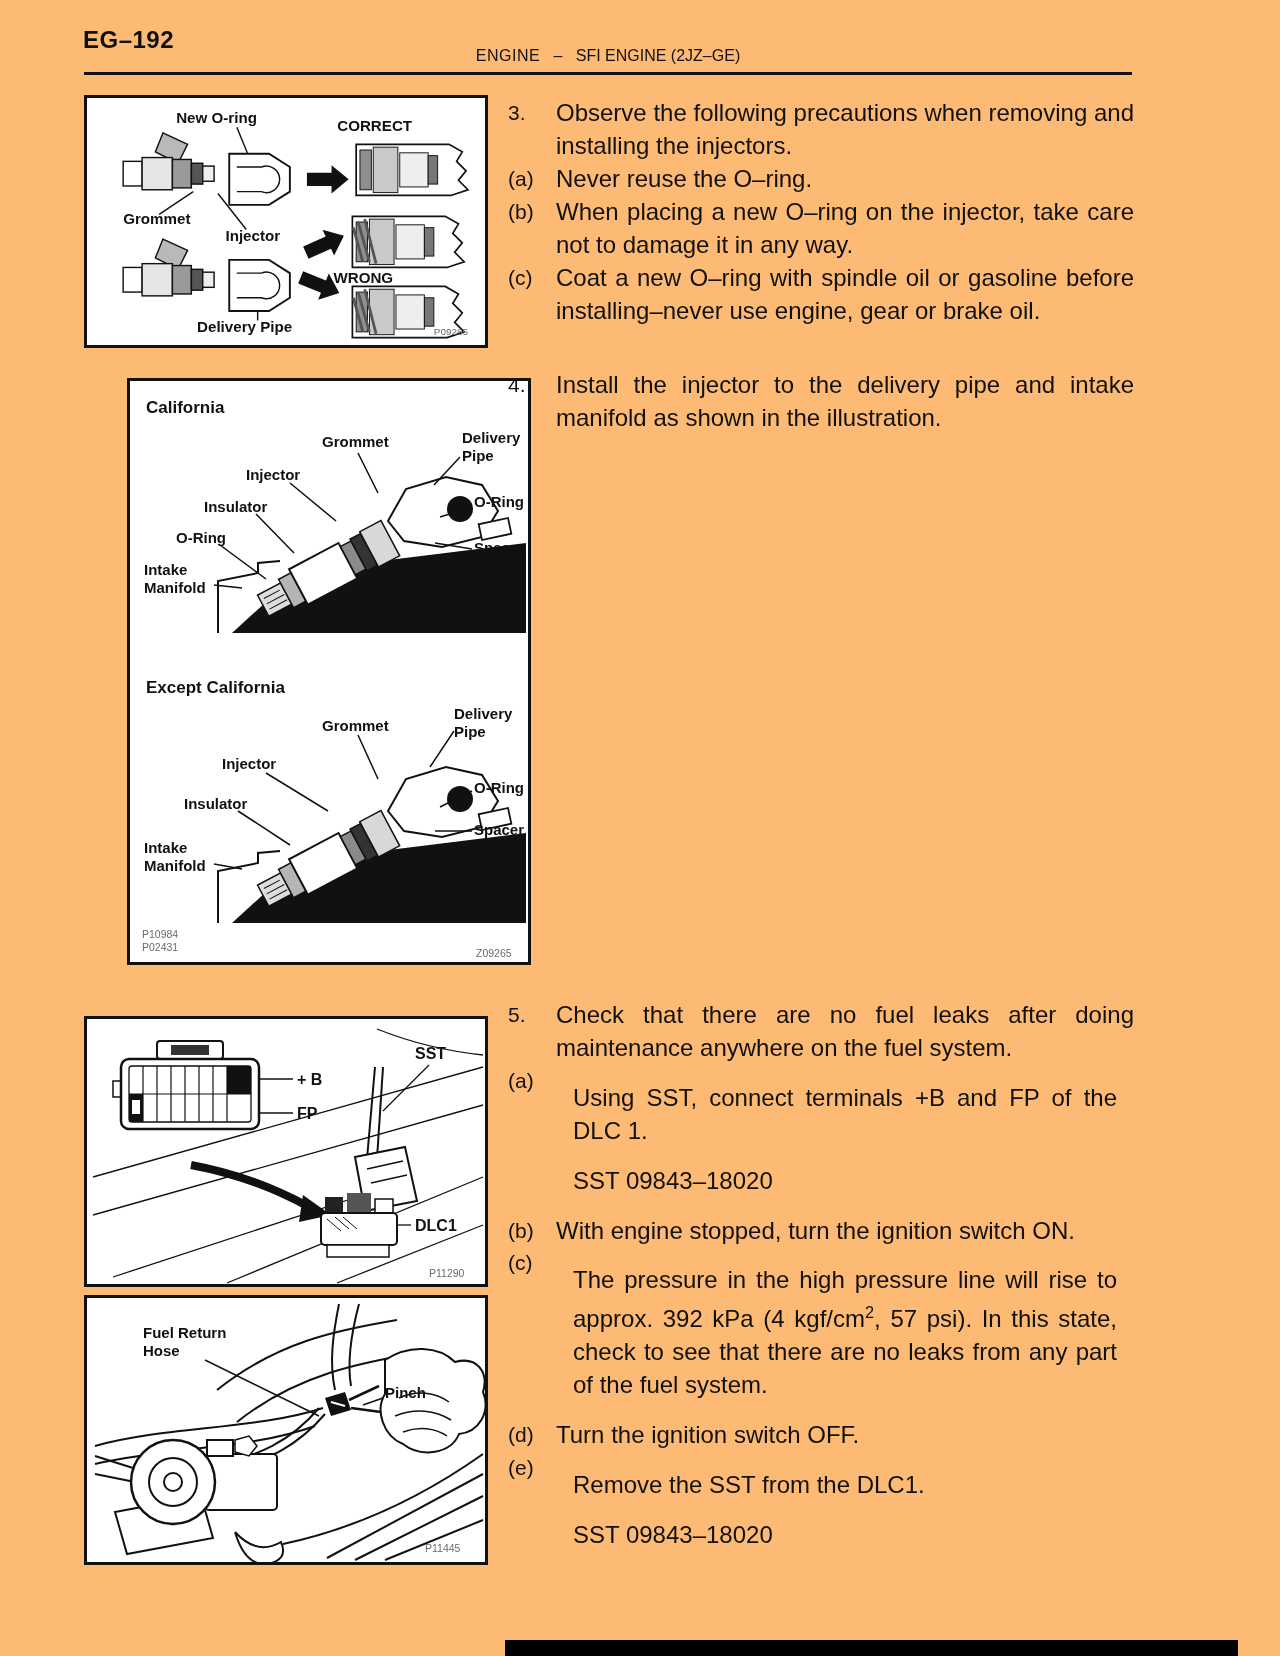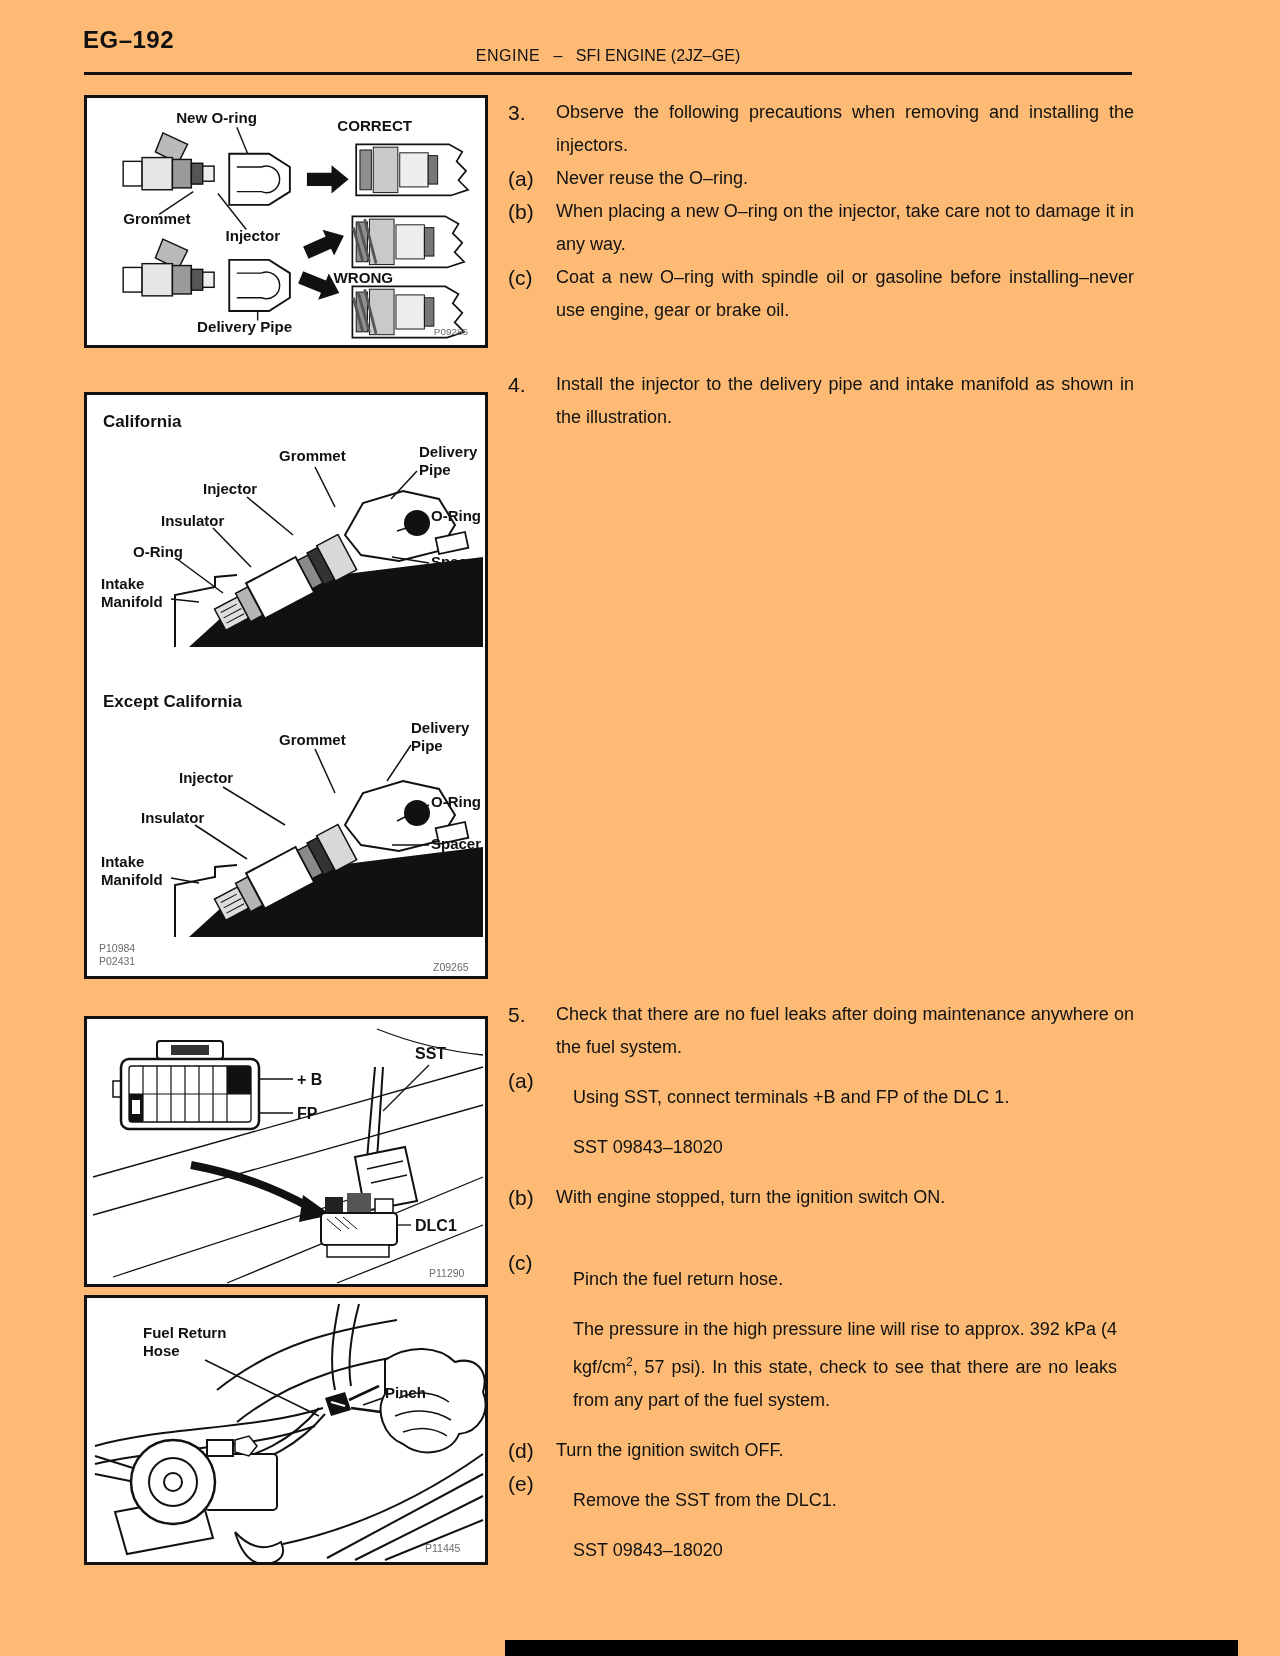--- a/index.html
+++ b/index.html
@@ -4,34 +4,34 @@
 <style>
   html,body{margin:0;padding:0;background:#e8e8e8;}
   .page{position:relative;width:1280px;height:1656px;background:#fdba74;margin:0 auto;
         font-family:"Liberation Sans",sans-serif;color:#111;overflow:hidden;}
   .pagecode{position:absolute;left:83px;top:26px;font-size:24px;font-weight:bold;letter-spacing:.5px;}
   .crumb{position:absolute;left:84px;top:47px;width:1048px;text-align:center;font-size:16px;white-space:pre;}
   .crumb .b{font-weight:normal;letter-spacing:.5px;}
   .rule{position:absolute;left:84px;top:72px;width:1048px;height:3px;background:#111;}
   .figbox{position:absolute;left:84px;width:404px;border:3px solid #111;background:#fff;box-sizing:border-box;}
   #fig1{top:95px;height:253px;padding-left:21px;}
-  #fig2{top:392px;height:587px;}
+  #fig2{top:378px;height:587px;margin-left:43px;}
   #fig3{top:1006px;height:271px;margin-top:10px;}
   #fig4{top:1295px;height:270px;text-align:right;}
   .figbox svg{display:block;width:100%;height:100%;}
   svg text{font-family:"Liberation Sans",sans-serif;fill:#111;}
   .lbl{font-size:15px;font-weight:700;}
   .lbl16{font-size:16px;font-weight:700;}
   .hd{font-size:17px;font-weight:700;}
   .code{font-size:10.5px;font-weight:400;fill:#6a6a6a;}
   .col{position:absolute;left:508px;width:626px;}
   #blk3{top:96px;} #blk4{top:368px;} #blk5{top:998px;} #blkcde{top:1246px;}
   .li{display:flex;align-items:flex-start;}
   .li .m{width:48px;flex:none;font-size:21px;line-height:33px;}
-  .li .t{flex:1;font-size:18px;line-height:33px;text-align:justify;}
+  .li .t{flex:1;font-size:24px;line-height:33px;text-align:justify;}
   .t p{margin:17px;}
   .notice{font-weight:bold;}
   sup{font-size:0.68em;}
   .scanbar{position:absolute;left:505px;top:1640px;width:733px;height:16px;background:#000;}
 </style>
 </head>
 <body>
 
 <div class="page">
 
@@ -319,21 +319,20 @@
     <div class="li">
       <div class="m">(b)</div>
       <div class="t">With engine stopped, turn the ignition switch ON.</div>
     </div>
   </div>
 
   <div class="col" id="blkcde">
     <div class="li">
       <div class="m">(c)</div>
       <div class="t">
-        <p>Pinch the fuel return hose.</p>
         <p><span>The pressure in the high pressure line will rise to approx. 392 kPa (4 kgf/cm</span><sup>2</sup><span>, 57 psi). In this state, check to see that there are no leaks from any part of the fuel system.</span></p>
       </div>
     </div>
     <div class="li">
       <div class="m">(d)</div>
       <div class="t">Turn the ignition switch OFF.</div>
     </div>
     <div class="li">
       <div class="m">(e)</div>
       <div class="t">

